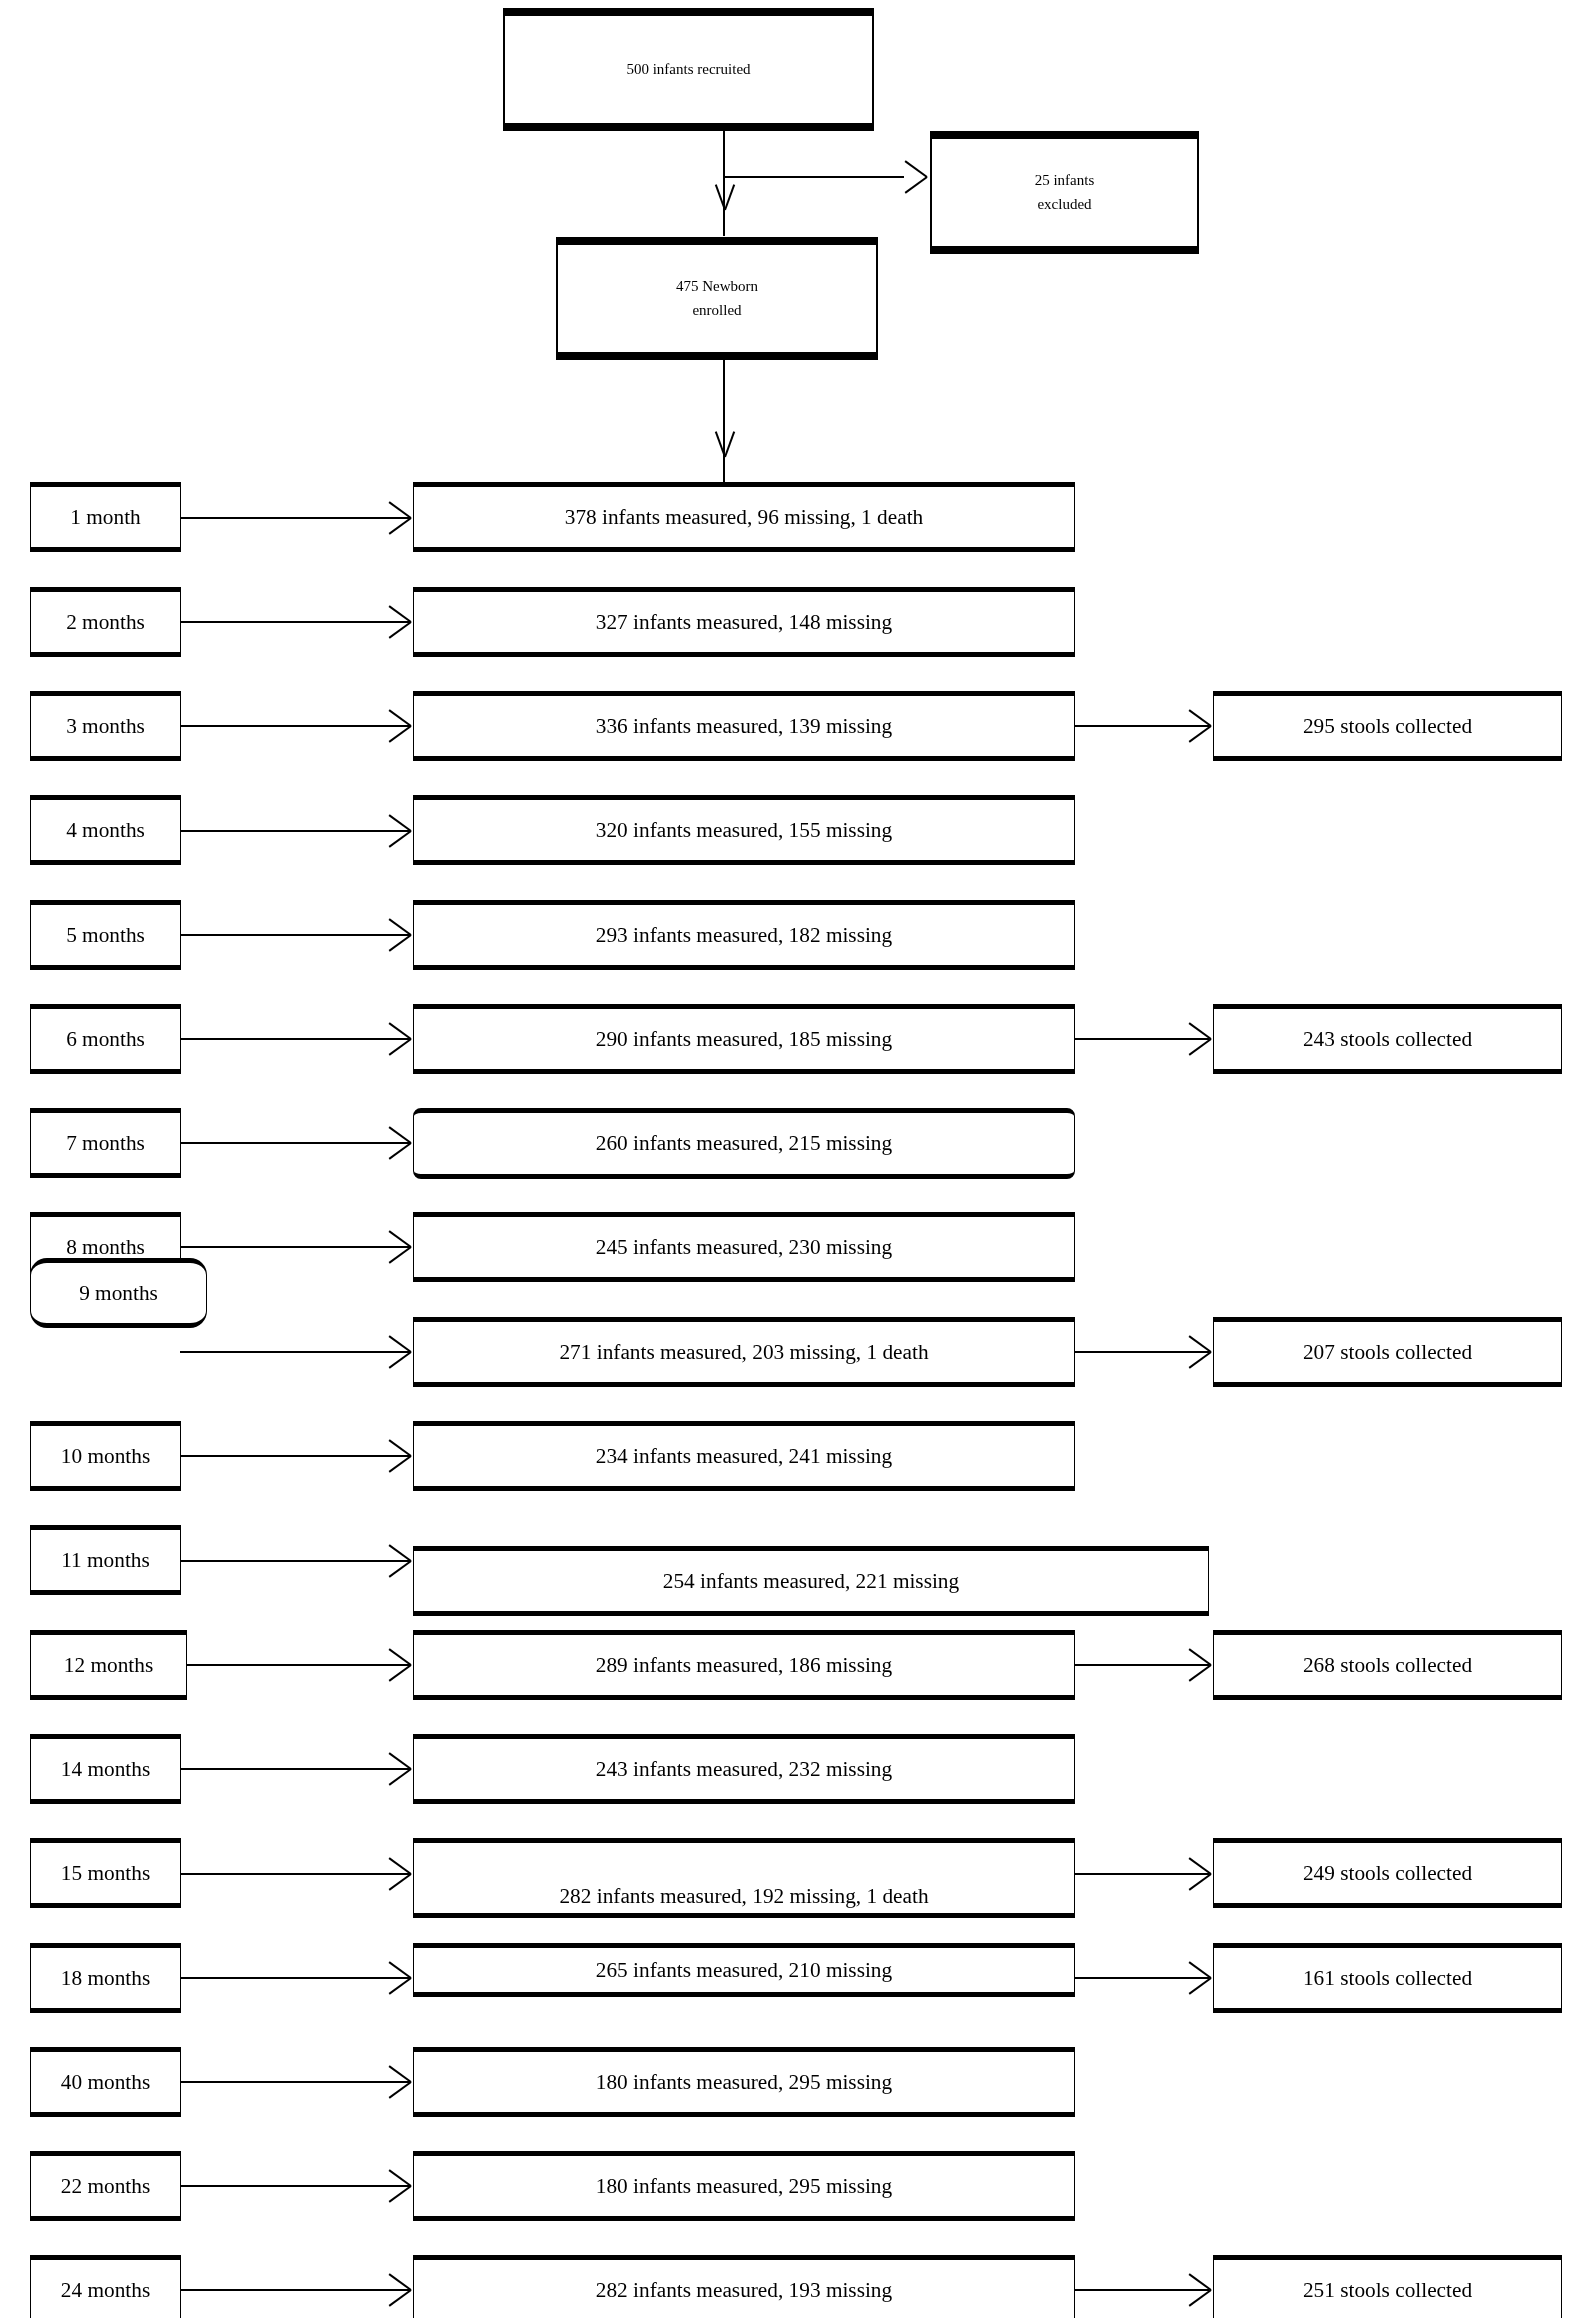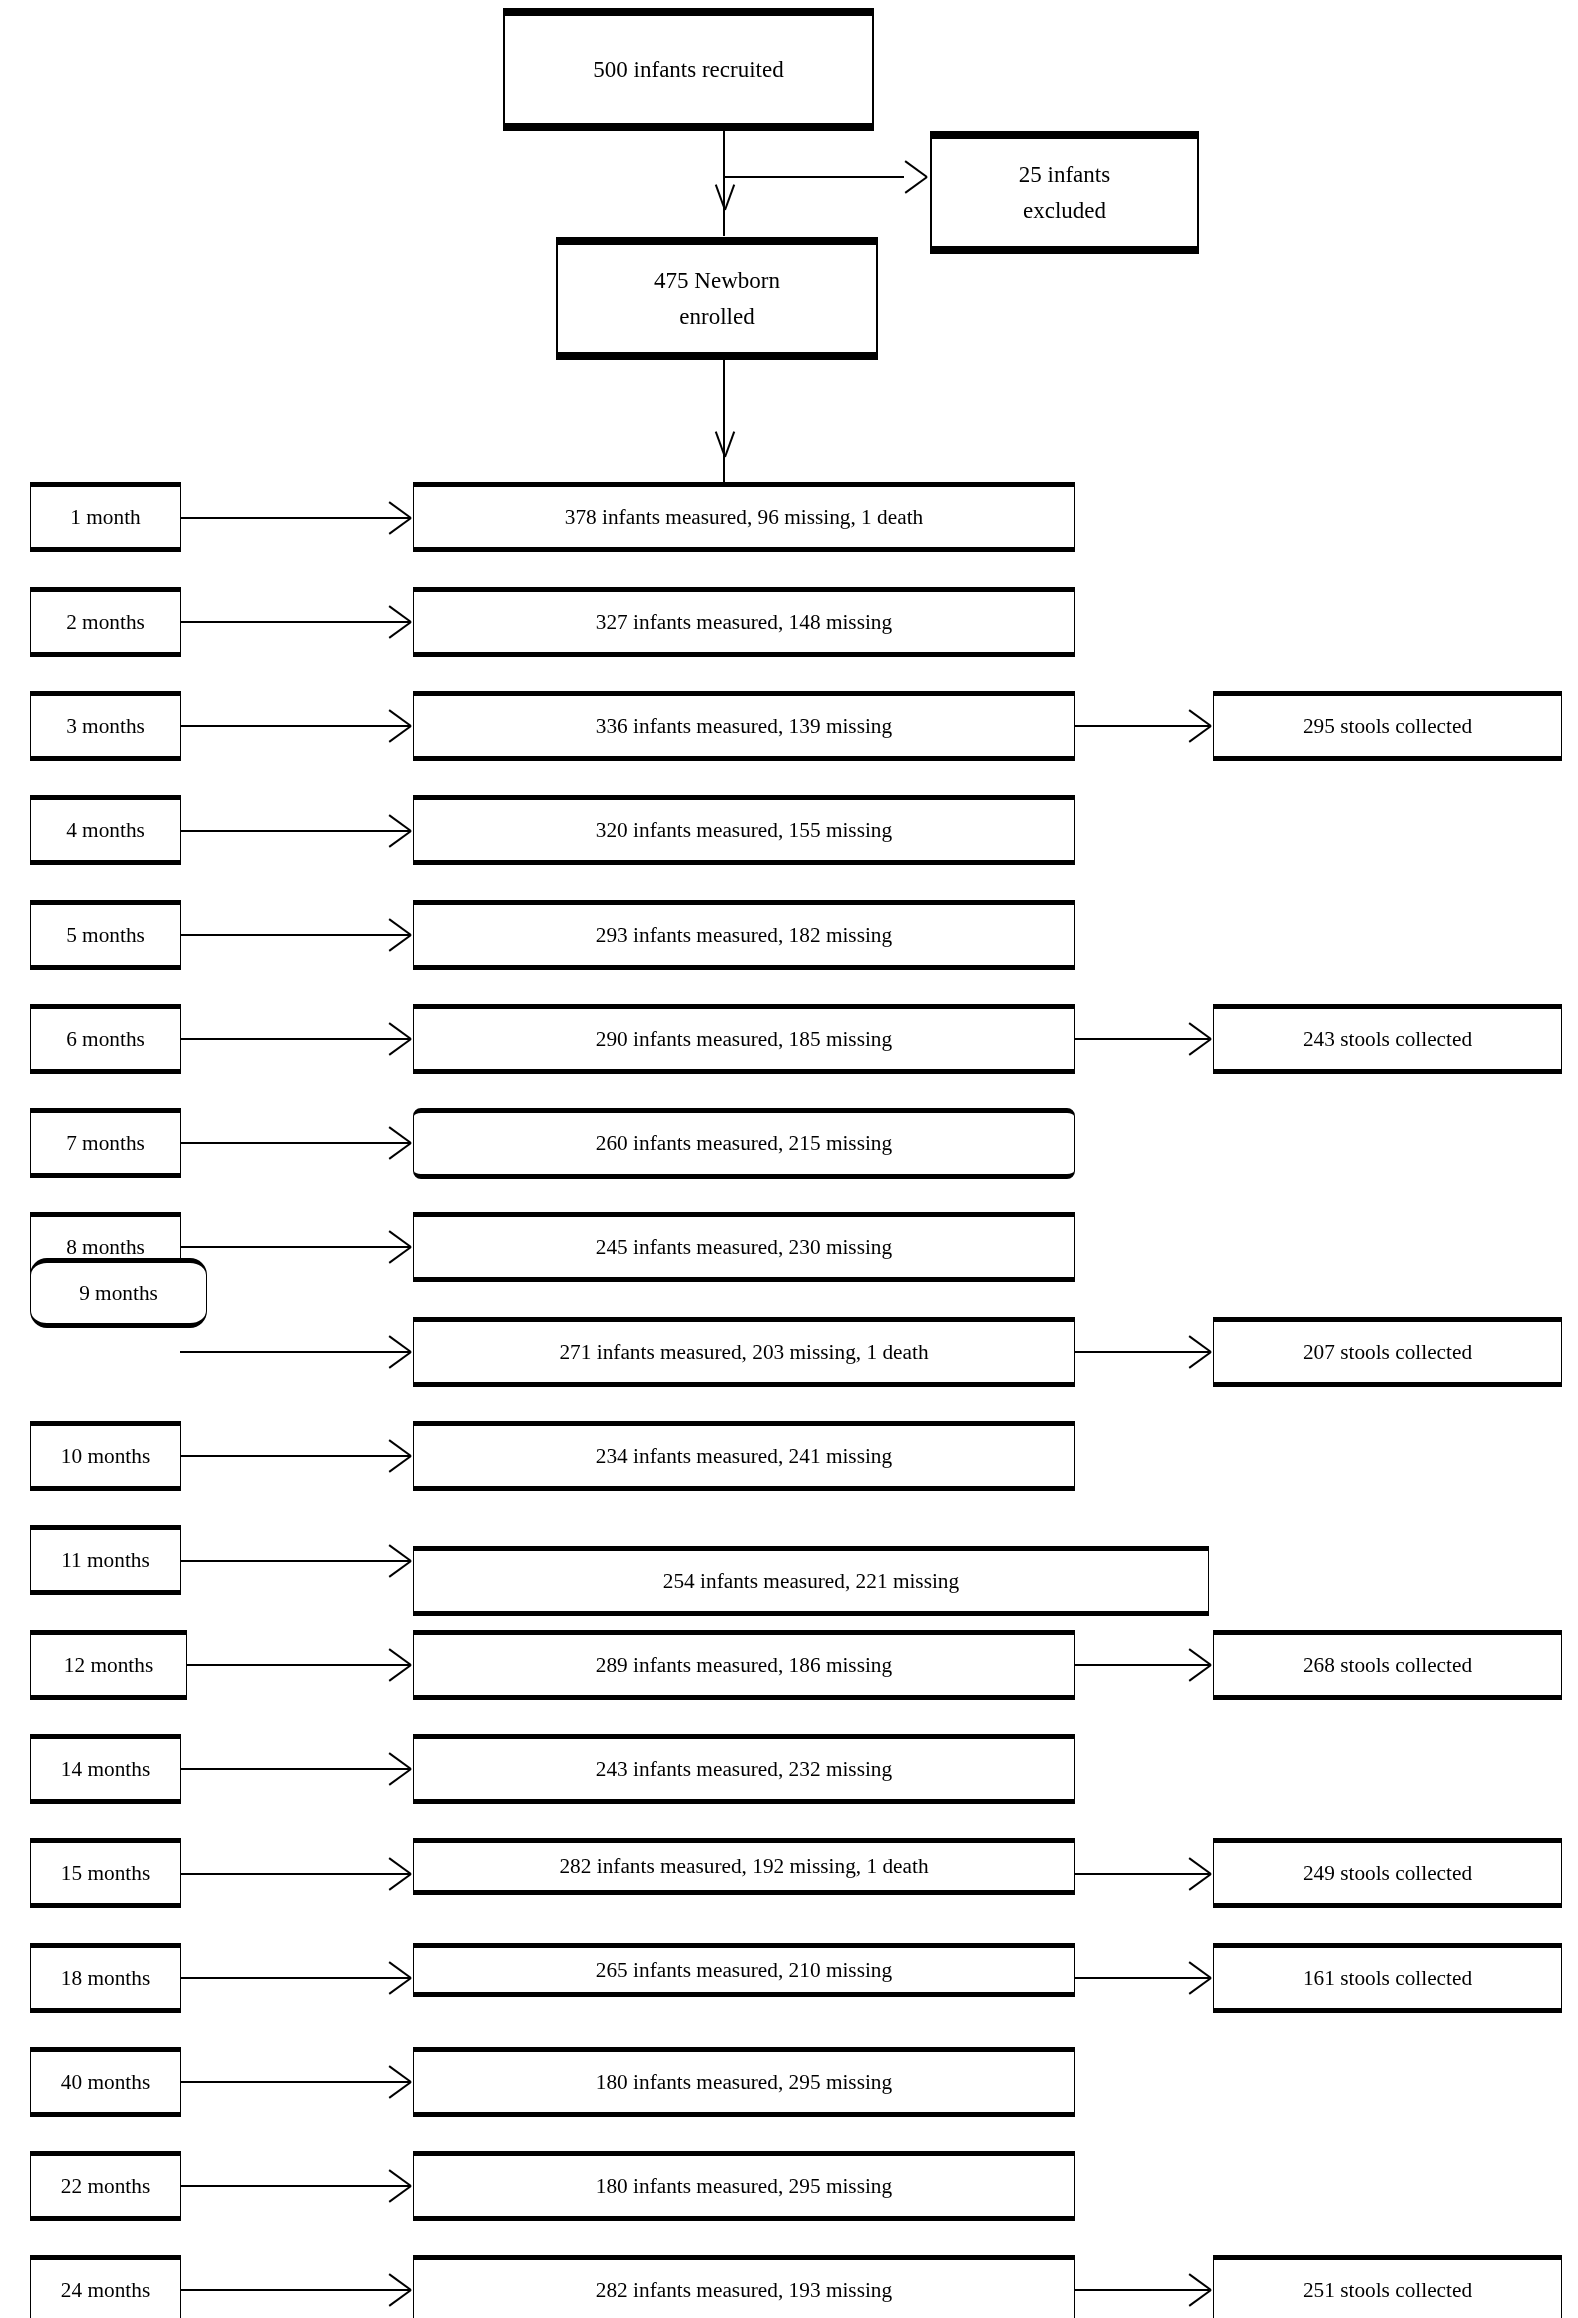--- a/index.html
+++ b/index.html
@@ -37,21 +37,21 @@
   .box.xheavy {
     border: 2.8px solid #000;
     border-top-width: 8px;
     border-bottom-width: 8px;
   }
   .box > span {
     display: block;
     padding: 0 6.5px;
     white-space: pre-line;
   }
-  .fs-top    { font-size: 23px; }
+  .fs-top    { font-size: 15px; }
   .fs-row    { font-size: 21.3px; }
   .fs-label  { font-size: 21.3px; }
 
   
   .hline, .vline {
     position: absolute;
     background: #000000;
   }
   .hline { height: 1.9px; }
   .vline { width: 1.9px; }
@@ -245,21 +245,21 @@
       <div class="hline" style="left: 180px; top: 1768px; width: 230px;"></div>
       <div class="arrow-r" style="left: 411px; top: 1768px;"></div>
       <div class="box heavy fs-row" style="left: 413px; top: 1734px; width: 662px; height: 70px;">
         <span>243 infants measured, 232 missing</span>
       </div>
       <div class="box heavy fs-label" style="left: 30px; top: 1838px; width: 151px; height: 70px;">
         <span>15 months</span>
       </div>
       <div class="hline" style="left: 180px; top: 1873px; width: 230px;"></div>
       <div class="arrow-r" style="left: 411px; top: 1873px;"></div>
-      <div class="box heavy fs-row" style="left: 413px; top: 1838px; width: 662px; height: 57px;">
+      <div class="box heavy fs-row" style="left: 413px; top: 1838px; width: 662px; height: 80px; align-items: flex-end;">
         <span>282 infants measured, 192 missing, 1 death</span>
       </div>
       <div class="hline" style="left: 1074px; top: 1873px; width: 135px;"></div>
       <div class="arrow-r" style="left: 1211px; top: 1873px;"></div>
       <div class="box heavy fs-row" style="left: 1213px; top: 1838px; width: 349px; height: 70px;">
         <span>249 stools collected</span>
       </div>
       <div class="box heavy fs-label" style="left: 30px; top: 1943px; width: 151px; height: 70px;">
         <span>18 months</span>
       </div>

